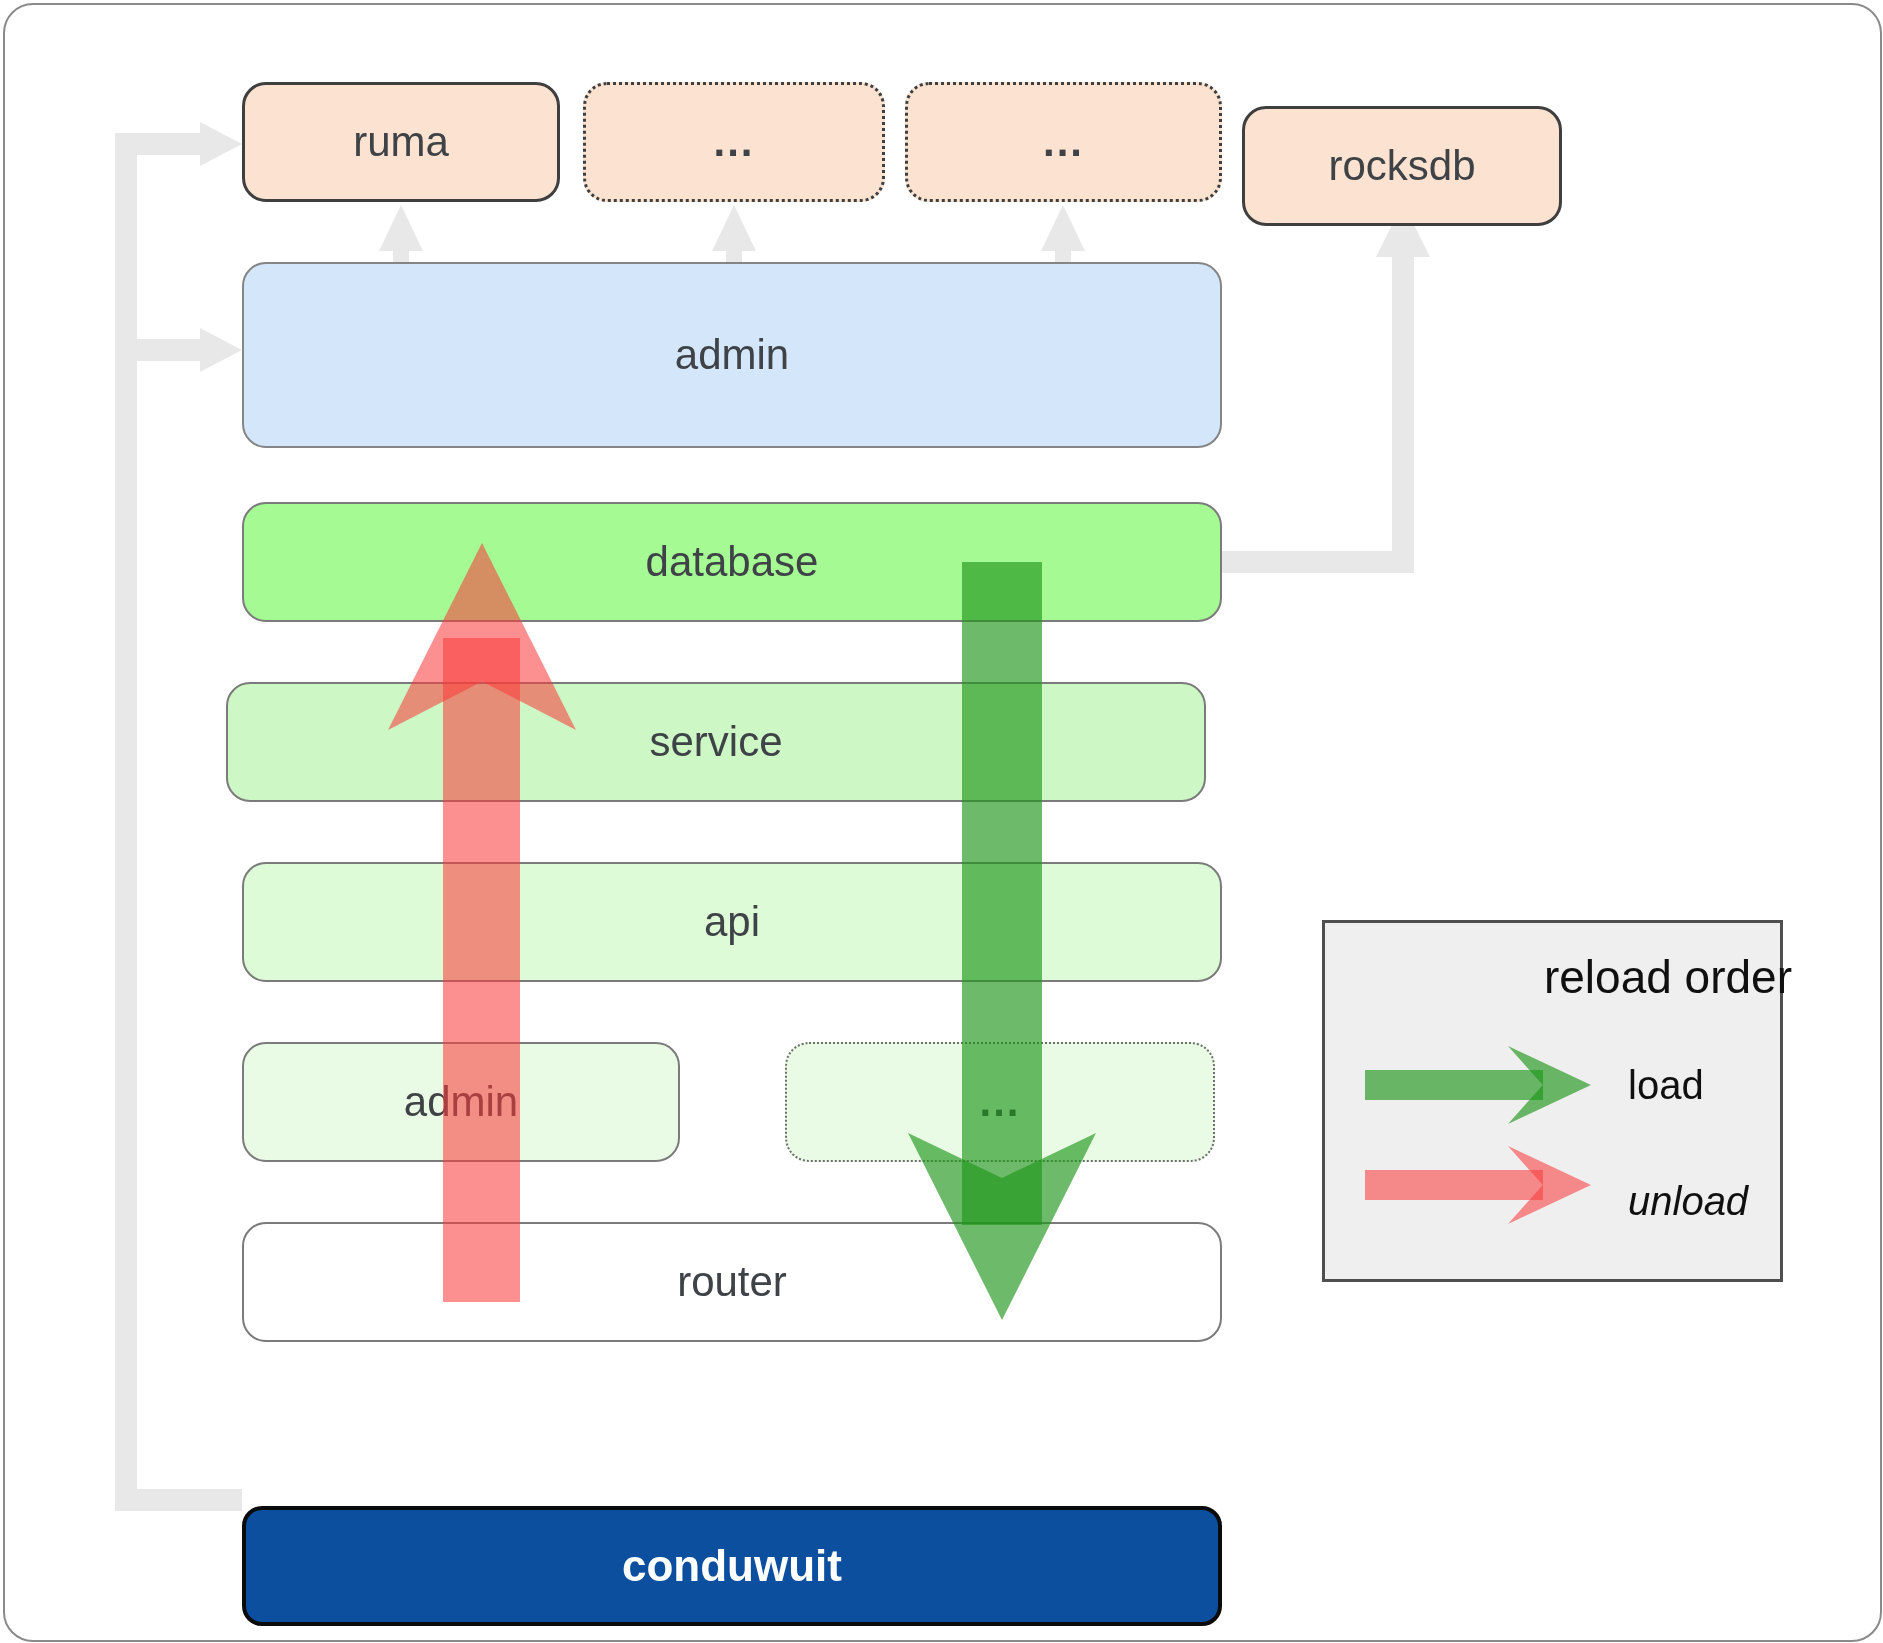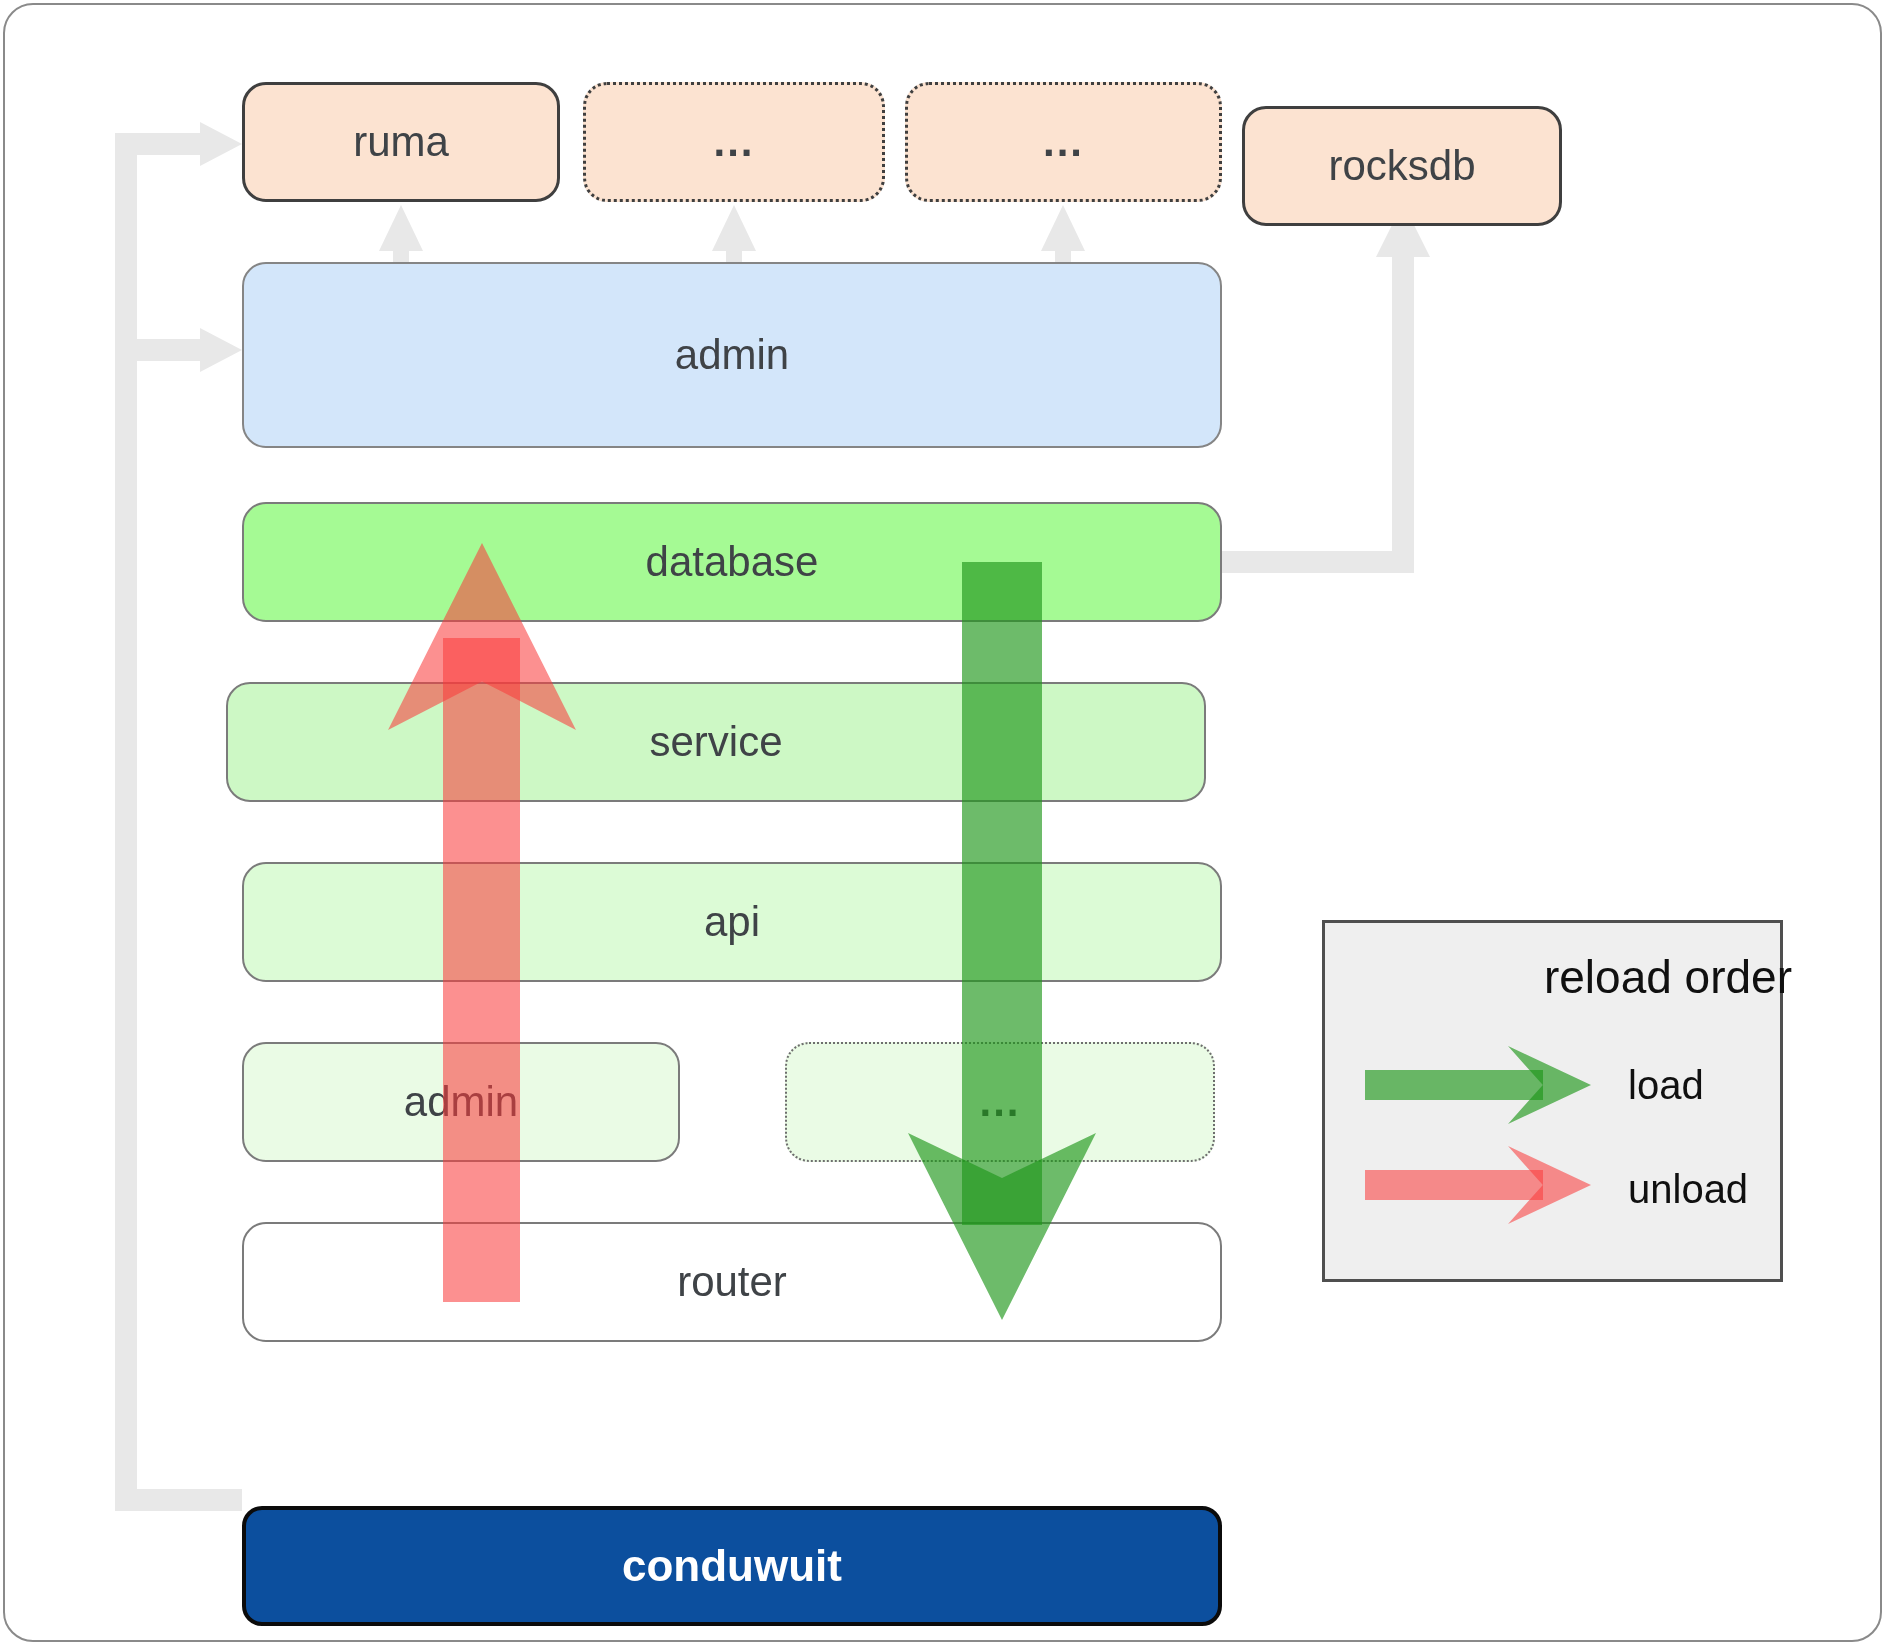--- a/index.html
+++ b/index.html
@@ -110,14 +110,14 @@
 
 <div class="abs legend">
   <div class="abs legend-title">reload order</div>
 
   <div class="abs green-part" style="left:40px;top:147px;width:178px;height:30px;"></div>
   <div class="abs green-part head-right" style="left:183px;top:123px;width:83px;height:78px;"></div>
   <div class="abs legend-label" style="left:303px;top:140px;">load</div>
 
   <div class="abs red-part" style="left:40px;top:247px;width:178px;height:30px;"></div>
   <div class="abs red-part head-right" style="left:183px;top:223px;width:83px;height:78px;"></div>
-  <div class="abs legend-label" style="left:303px;top:244px;">unload</div>
+  <div class="abs legend-label" style="left:303px;top:256px;font-style:italic;">unload</div>
 </div>
 
 </body></html>

